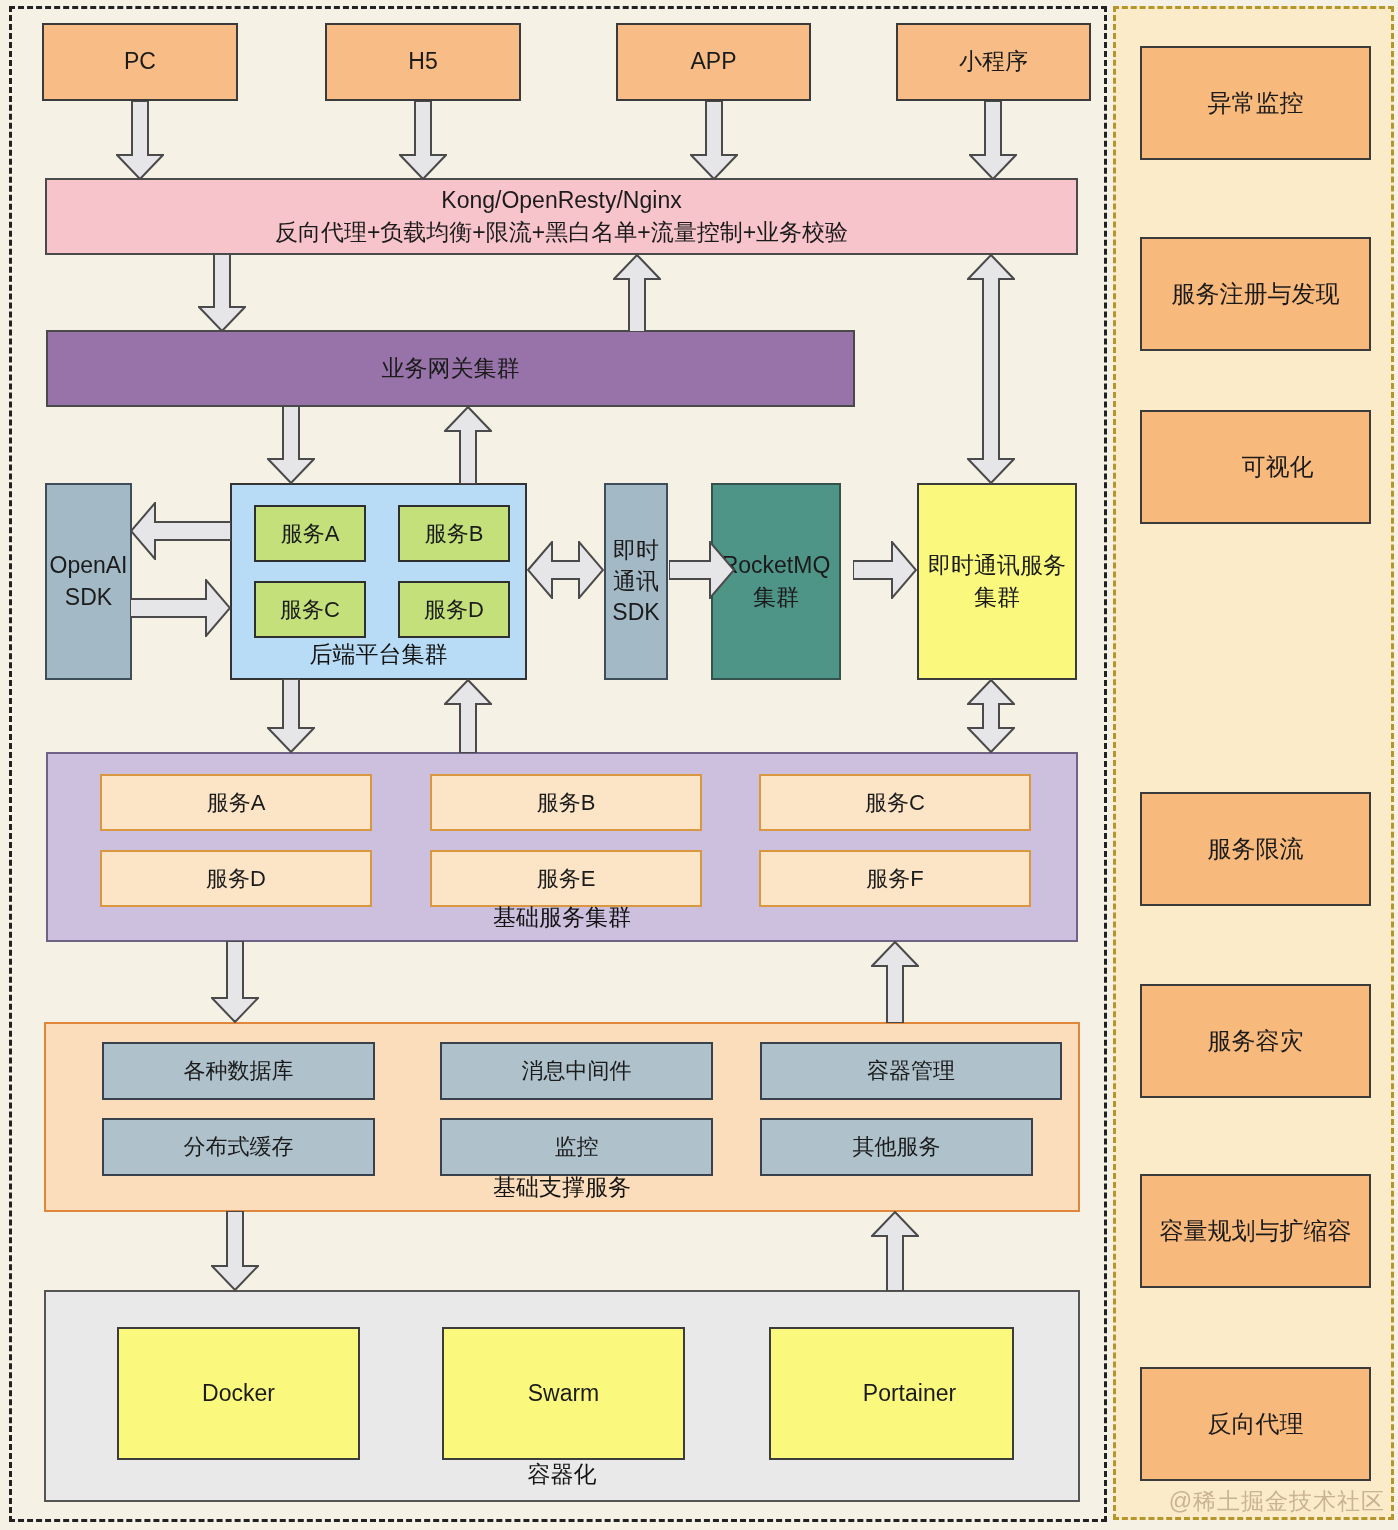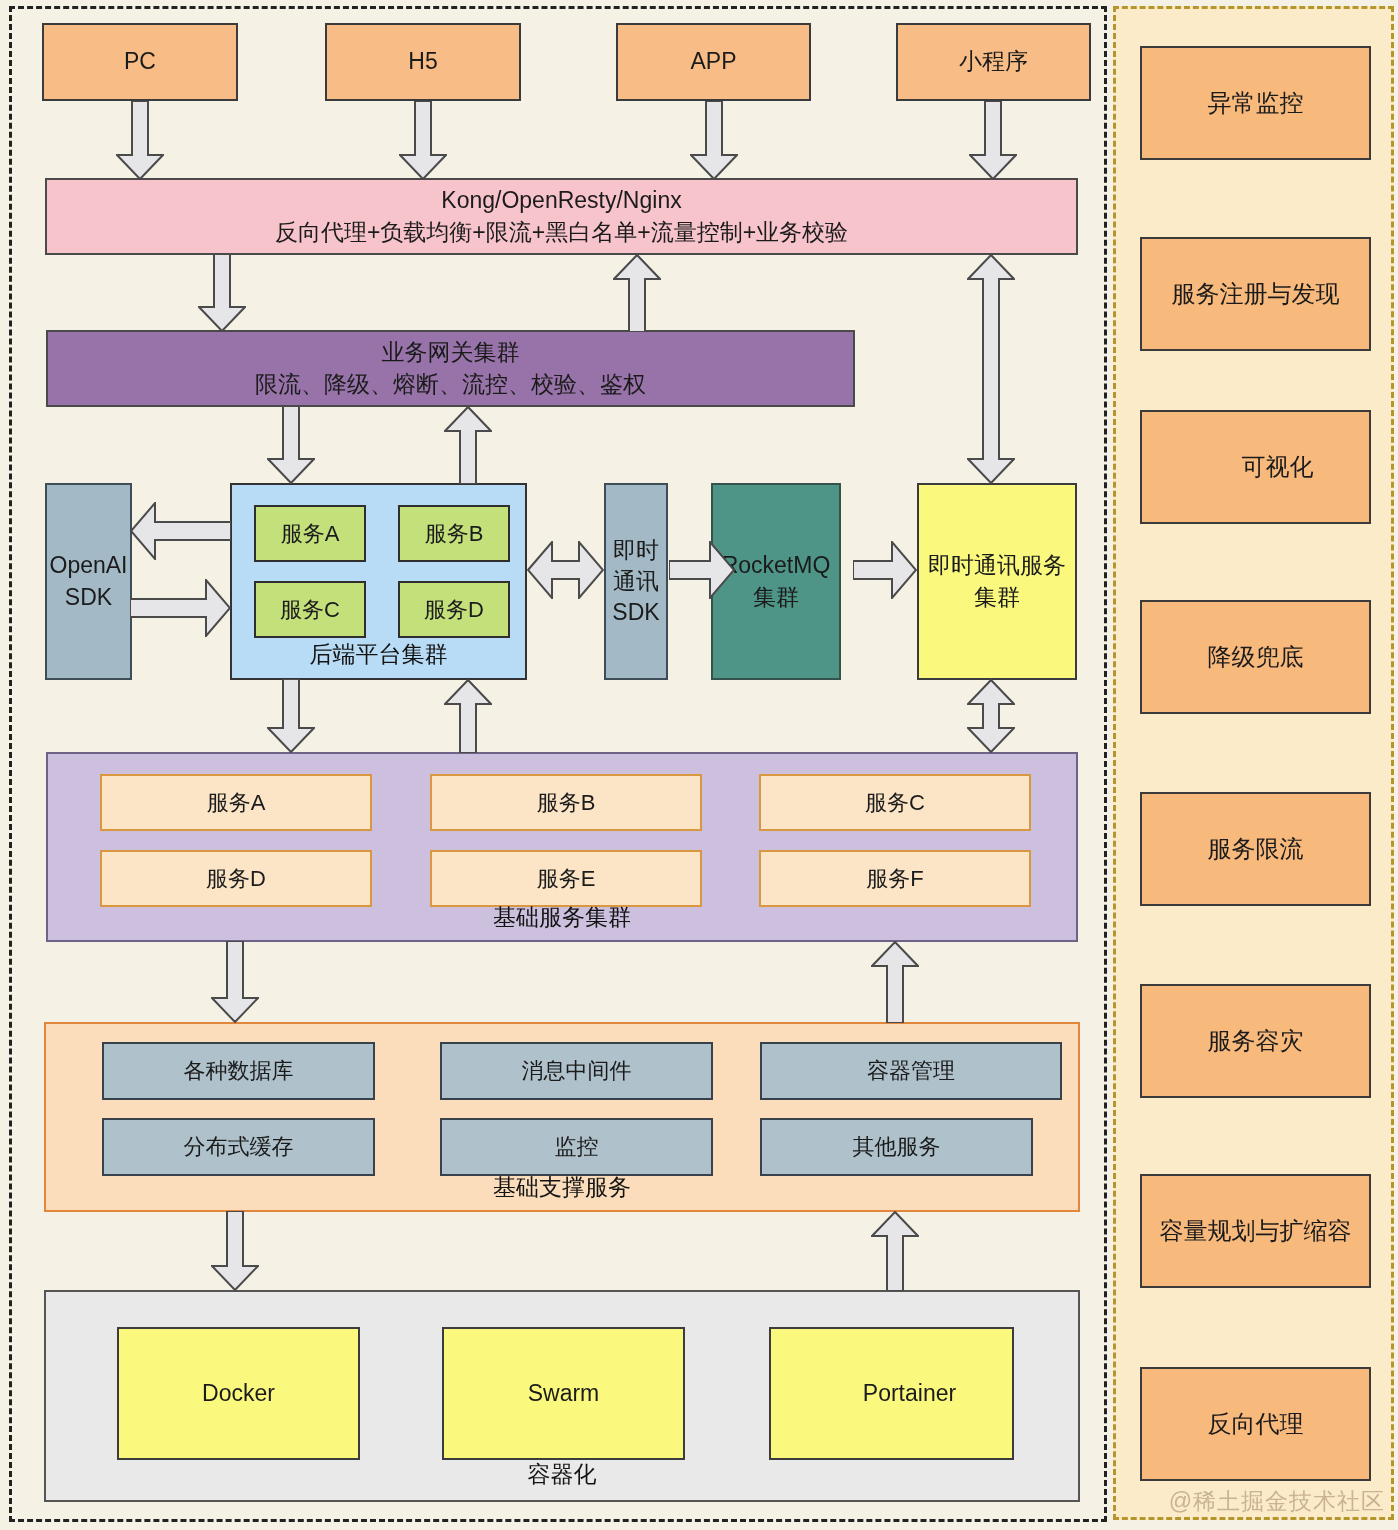--- a/index.html
+++ b/index.html
@@ -72,21 +72,20 @@
     <span>小程序</span>
   </div>
 
   <div class="box kong" style="left:45px;top:178px;width:1033px;height:77px;">
     <div>Kong/OpenResty/Nginx</div>
     <div>反向代理+负载均衡+限流+黑白名单+流量控制+业务校验</div>
   </div>
 
   <div class="box gw" style="left:46px;top:330px;width:809px;height:77px;">
     <div>业务网关集群</div>
-    <div>限流、降级、熔断、流控、校验、鉴权</div>
   </div>
 
   <div class="box sdkbox" style="left:45px;top:483px;width:87px;height:197px;">
     <div>OpenAI</div>
     <div>SDK</div>
   </div>
 
   <div class="box platform" style="left:230px;top:483px;width:297px;height:197px;">
     <div class="box greenbox" style="left:22px;top:20px;width:112px;height:57px;">
       <span>服务A</span>
@@ -179,23 +178,20 @@
   <div class="sidebar">
     <div class="side-item" style="top:37px;">
       <span>异常监控</span>
     </div>
     <div class="side-item" style="top:228px;">
       <span>服务注册与发现</span>
     </div>
     <div class="side-item" style="top:401px;padding-left:44px;">
       <span>可视化</span>
     </div>
-    <div class="side-item" style="top:591px;">
-      <span>降级兜底</span>
-    </div>
     <div class="side-item" style="top:783px;">
       <span>服务限流</span>
     </div>
     <div class="side-item" style="top:975px;">
       <span>服务容灾</span>
     </div>
     <div class="side-item" style="top:1165px;">
       <span>容量规划与扩缩容</span>
     </div>
     <div class="side-item" style="top:1358px;">

